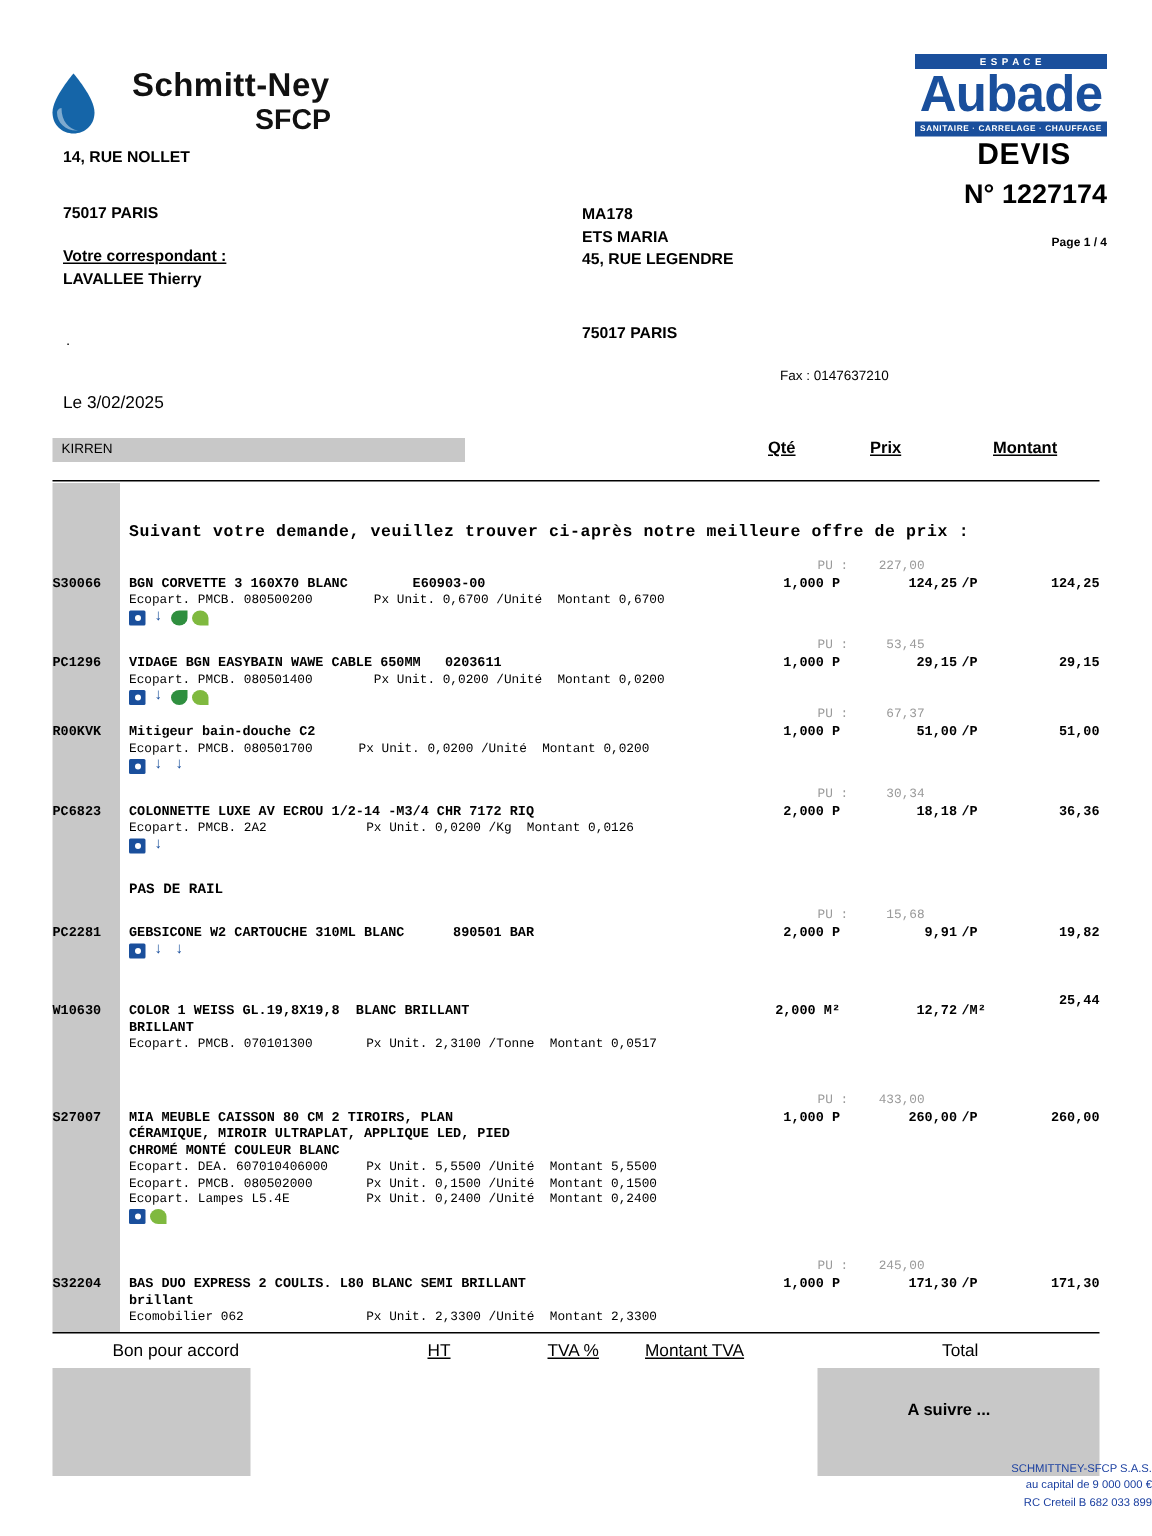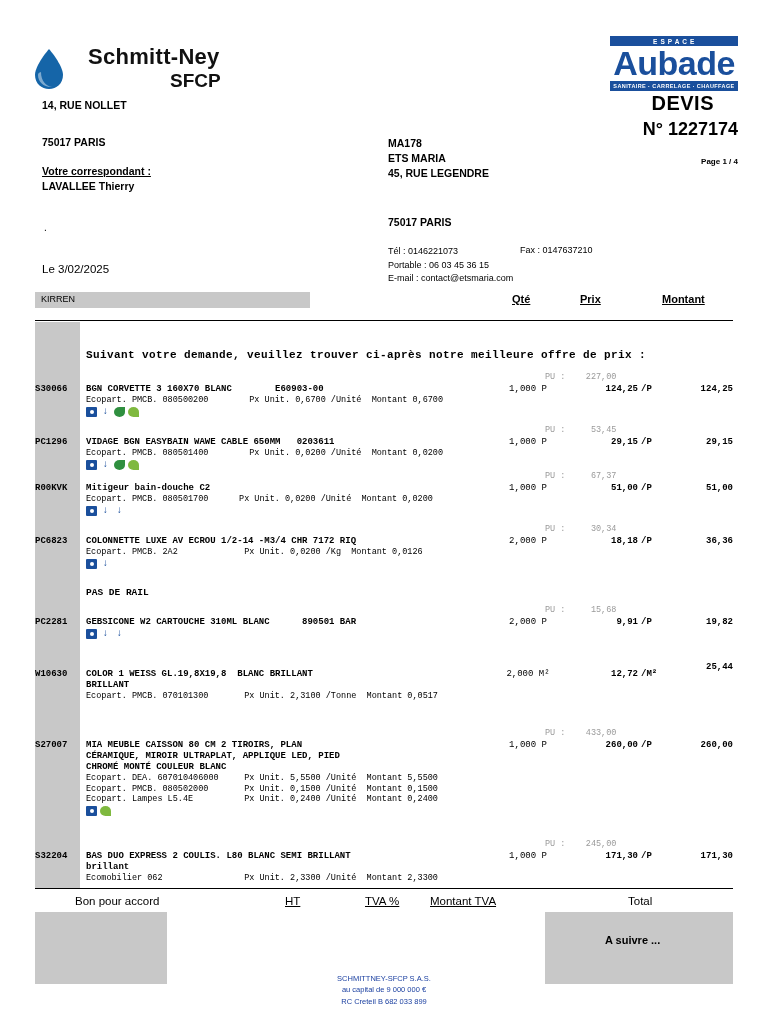--- a/index.html
+++ b/index.html
@@ -295,23 +295,23 @@
     position: absolute;
     left: 545px;
     font-size: 8.5px;
     color: #9a9a9a;
     white-space: pre;
   }
   .qty {
     position: absolute;
     left: 496px;
     width: 64px;
-    text-align: center;
-    font-size: 9px;
-    font-weight: normal;
+    text-align: right;
+    font-size: 9px;
+    font-weight: bold;
   }
   .unit-price {
     position: absolute;
     left: 566px;
     width: 72px;
     text-align: right;
     font-size: 9px;
     font-weight: bold;
   }
   .unit-suffix {
@@ -417,21 +417,21 @@
     left: 605px;
     top: 934px;
     font-size: 11px;
     font-weight: bold;
   }
   .legal {
     position: absolute;
     left: 0;
     top: 973px;
     width: 768px;
-    text-align: center;
+    text-align: right;
     font-size: 7.5px;
     color: #1a3fa0;
     line-height: 1.5;
   }
 </style>
 </head>
 <body>
 
 <div class="page">
 
@@ -462,25 +462,20 @@
   <div class="devis-title">DEVIS</div>
   <div class="devis-num">N° 1227174</div>
   <div class="page-count">Page 1   / 4</div>
 
   <div class="client">
     <div>MA178</div>
     <div>ETS MARIA</div>
     <div>45, RUE LEGENDRE</div>
   </div>
   <div class="client-city">75017 PARIS</div>
-  <div class="contact">
-    <div class="row">Tél : 0146221073</div>
-    <div class="row">Portable : 06 03 45 36 15</div>
-    <div class="row">E-mail : contact@etsmaria.com</div>
-  </div>
   <div class="fax">Fax : 0147637210</div>
 
   <div class="kirren-band"></div>
   <div class="kirren-text">KIRREN</div>
   <div class="col-qte">Qté</div>
   <div class="col-prix">Prix</div>
   <div class="col-montant">Montant</div>
 
   <div class="hr-top"></div>
   <div class="left-grey"></div>

